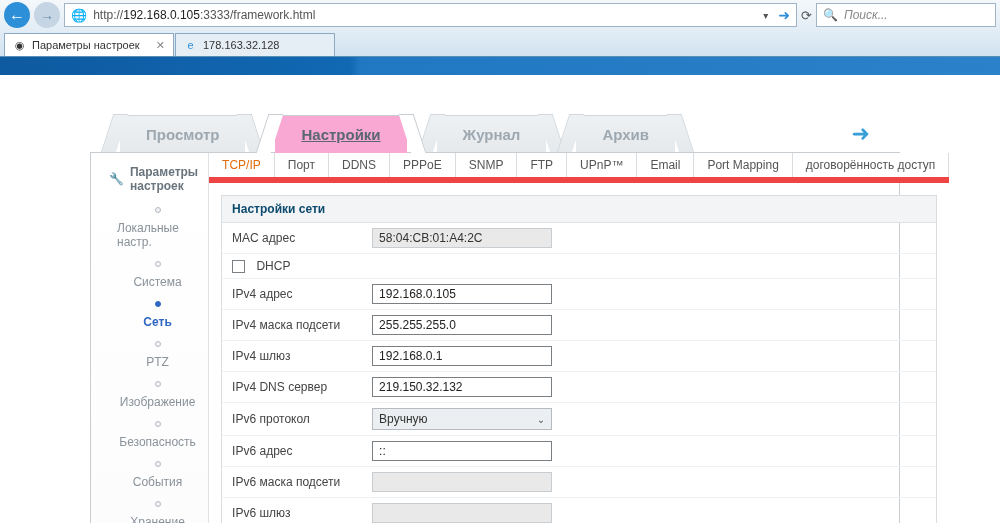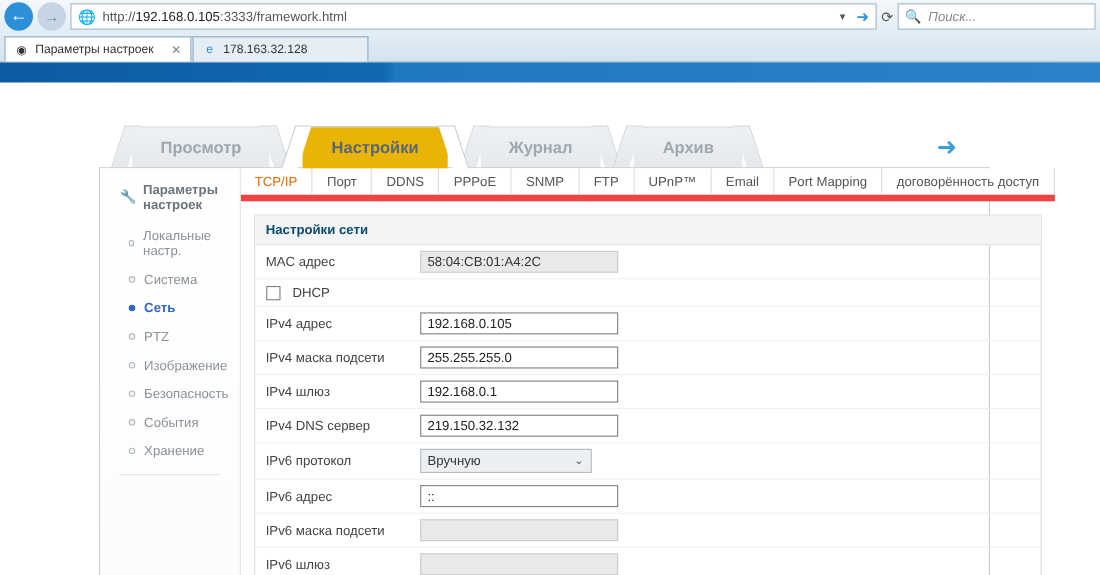--- a/index.html
+++ b/index.html
@@ -33,54 +33,54 @@
     
     .page-wrap { background: #fff; padding: 40px 100px 10px 90px; }
 
     
     .main-tabs { display: flex; align-items: flex-end; gap: 0; margin-left: 30px; }
     .mtab { position: relative; height: 38px; padding: 0 26px; display:flex; align-items:center; font-size: 15px; font-weight: bold; color: #9ea8b0; cursor: pointer; }
     .mtab::before, .mtab::after { content:''; position:absolute; bottom:0; width:14px; height:38px; }
     .mtab-inactive { background: linear-gradient(to bottom, #eef1f3, #e5e9ec); border-top: 1px solid #d2d8dd; }
     .mtab-inactive::before { left:-13px; background: linear-gradient(to bottom, #eef1f3, #e5e9ec); transform: skewX(-18deg); border-left:1px solid #d2d8dd; border-top:1px solid #d2d8dd; }
     .mtab-inactive::after { right:-13px; background: linear-gradient(to bottom, #eef1f3, #e5e9ec); transform: skewX(18deg); border-right:1px solid #d2d8dd; border-top:1px solid #d2d8dd; }
-    .mtab-active { background:#eab308; color:#5a6770; border-top:1px solid #c8cdd2; z-index:3; position:relative; }
+    .mtab-active { background:#f9a8d4; color:#5a6770; border-top:1px solid #c8cdd2; z-index:3; position:relative;text-decoration:underline; }
     .mtab-active::before { left:-13px; background:#fff; transform: skewX(-18deg); border-left:1px solid #c8cdd2; border-top:1px solid #c8cdd2; }
     .mtab-active::after { right:-13px; background:#fff; transform: skewX(18deg); border-right:1px solid #c8cdd2; border-top:1px solid #c8cdd2; }
     .mtab + .mtab { margin-left: 30px; }
     .swoosh { margin-left:auto; margin-right: 30px; color:#3a9fd8; font-size:22px; align-self:center; }
 
     .content-frame { border:1px solid #c8cdd2; background:#fff; display:flex; min-height:390px; position:relative; margin-top:-1px; }
 
     
     .sidebar { width: 185px; padding: 12px 0 8px 0; background: linear-gradient(to bottom, #ffffff, #fcfcfd); }
     .side-head { display:flex; align-items:center; gap:6px; padding: 0 10px 8px 18px; color:#6a747d; font-size:12px; font-weight:bold; }
     .wrench { font-size:12px; color:#8a929a; }
     .side-items { list-style:none; }
-    .side-item { display:flex; align-items:center; gap:8px; padding: 6px 10px 6px 26px; color:#8a929a; font-size:12px; cursor:pointer; }
+    .side-item { display:flex; align-items:center; gap:8px; padding: 6px 10px 6px 26px; color:#8a929a; font-size:12px; cursor:pointer;flex-direction:column; }
     .side-item.active { color:#3067c2; font-weight:bold; }
     .dot { width:6px; height:6px; border:1px solid #b5bbc1; border-radius:50%; background:#f0f2f4; display:inline-block; }
     .side-item.active .dot { background:#3067c2; border-color:#3067c2; }
     .side-bottom-line { border-top:1px solid #e0e3e6; margin:8px 18px 0 18px; }
 
     
     .main { flex:1; border-left:1px solid #e0e3e6; position:relative; padding-bottom: 46px; }
     .subtabs { display:flex; border-bottom:6px solid #ef4444; height:30px; background:#fff; }
     .subtab { padding:0 13px; display:flex; align-items:center; font-size:12px; color:#555; border-right:1px solid #d9dde0; cursor:pointer; white-space:nowrap; }
     .subtab:first-child { color:#e36c0a; }
 
     .panel { border:1px solid #d9dde0; margin:12px 12px 0 12px; }
     .panel-head { background:#f3f4f6; border-bottom:1px solid #e0e3e6; padding:6px 10px; font-size:12px; font-weight:bold; color:#0c4a6e; }
     .form-row { display:flex; align-items:center; padding: 5px 10px; border-bottom:1px solid #eef0f2; font-size:12px; color:#444; }
     .form-row:last-child { border-bottom:none; }
     .form-label { width: 140px; }
     .ro-input { background:#e9e9e9; border:1px solid #c8cdd2; height:20px; width:180px; padding:0 6px; color:#333; font-size:12px; display:inline-flex; align-items:center; }
     .text-input { background:#fff; border:1px solid #7a7f84; height:20px; width:180px; padding:0 6px; color:#222; font-size:12px; display:inline-flex; align-items:center; }
     .text-input.empty { background:#e9e9e9; border:1px solid #c8cdd2; }
-    .select-ctrl { background:#eceff1; border:1px solid #b5bbc1; height:22px; width:156px; padding:0 6px; font-size:12px; color:#333; display:inline-flex; align-items:center; justify-content:space-between; }
+    .select-ctrl { background:#eceff1; border:1px solid #b5bbc1; height:22px; width:180px; padding:0 6px; font-size:12px; color:#333; display:inline-flex; align-items:center; justify-content:space-between; }
     .chev { color:#555; font-size:10px; }
     .checkbox { width:13px; height:13px; border:1px solid #7a7f84; display:inline-block; margin-right:8px; vertical-align:middle; }
   </style>
 </head>
 <body>
 
 <div class="browser-chrome">
   <div class="chrome-top">
     <div class="nav-btn nav-back">
       <span>←</span>

